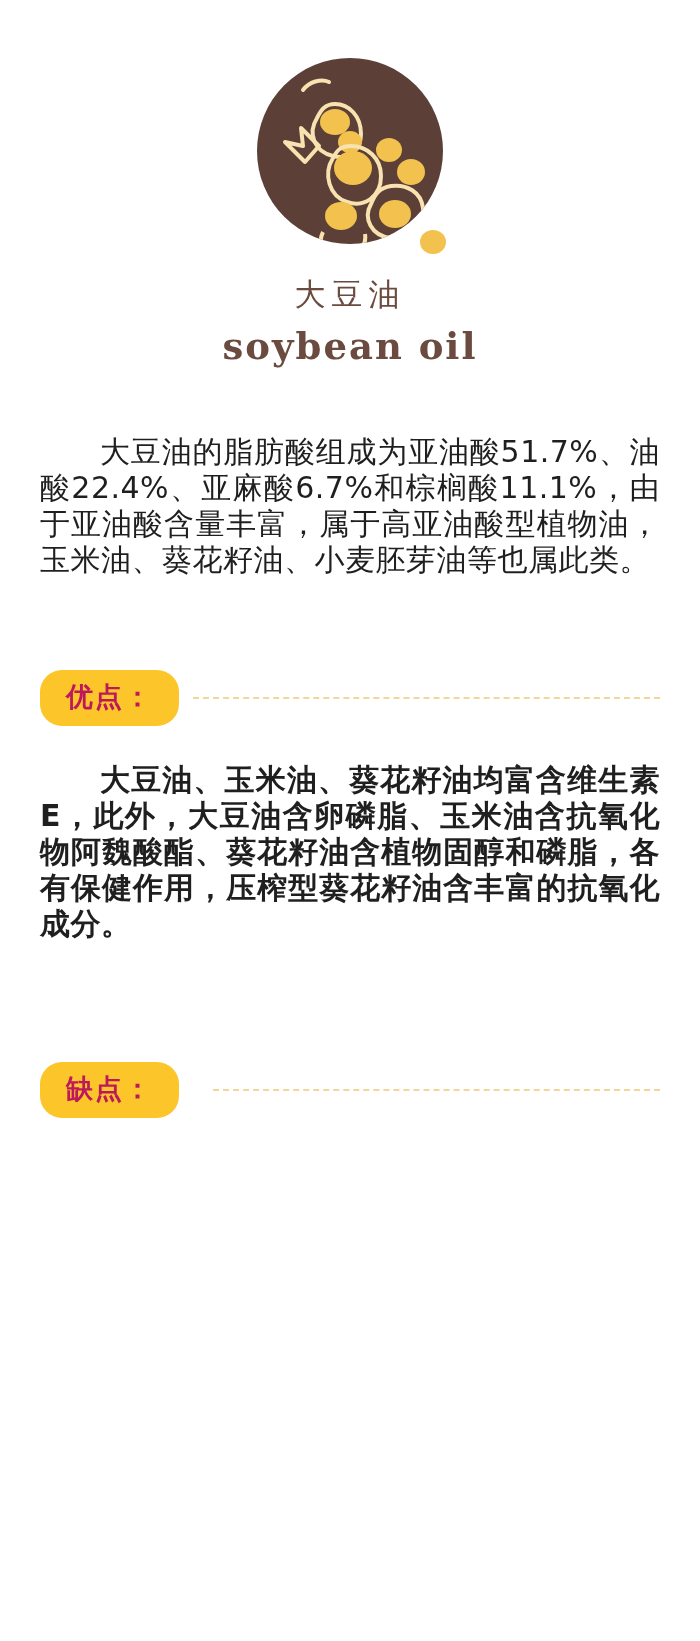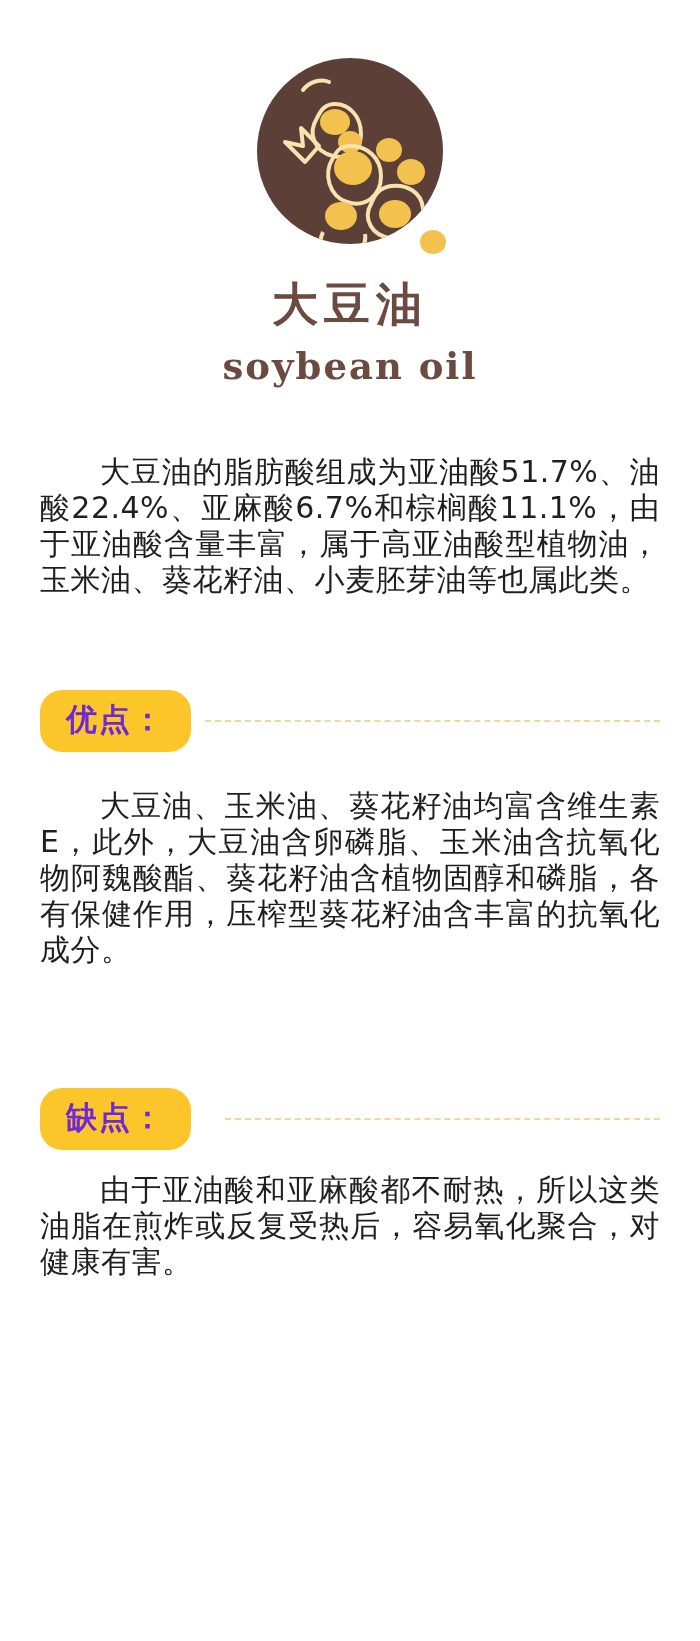--- a/index.html
+++ b/index.html
@@ -45,24 +45,24 @@
   .badge svg {
     position: absolute;
     left: -12px;
     top: -12px;
   }
 
   
   .title-cn {
     margin-top: 30px;
     text-align: center;
-    font-size: 46px;
+    font-size: 31px;
     letter-spacing: 6px;
     color: #6b4b3f;
-    font-weight: bold;
+    font-weight: normal;
     font-family: "DejaVu Sans", "Liberation Sans", sans-serif;
   }
   .title-en {
     margin-top: 8px;
     text-align: center;
     font-size: 37px;
     letter-spacing: 2px;
     color: #6b4b3f;
     font-family: "DejaVu Serif", "Liberation Serif", serif;
     font-weight: bold;
@@ -83,37 +83,38 @@
   }
 
   
   .section-head {
     display: flex;
     align-items: center;
     margin-top: 92px;
   }
   .pill {
     background: #fcc52a;
-    color: #6d28d9;
-    font-size: 31px;
+    color: #be185d;
+    font-size: 27px;
     font-weight: bold;
     padding: 9px 26px 11px 26px;
     border-radius: 22px;
     letter-spacing: 2px;
     white-space: nowrap;
     font-family: "DejaVu Sans", "Liberation Sans", sans-serif;
   }
   .dashes {
     flex: 1;
     height: 1px;
     margin-left: 14px;
     border-top: 2px dashed #f2d79a;
   }
   .section-body {
     margin-top: 36px;
+    font-weight: bold;
   }
   .section-head.second {
     margin-top: 120px;
     gap: 20px;
   }
   .section-body.second {
     margin-top: 22px;
   }
   .tail-space {
     height: 170px;
@@ -168,16 +169,15 @@
   <div class="section-head">
     <span class="pill">优点：</span>
     <span class="dashes"></span>
   </div>
   <p class="para section-body">大豆油、玉米油、葵花籽油均富含维生素E，此外，大豆油含卵磷脂、玉米油含抗氧化物阿魏酸酯、葵花籽油含植物固醇和磷脂，各有保健作用，压榨型葵花籽油含丰富的抗氧化成分。</p>
 
   <div class="section-head second">
     <span class="pill">缺点：</span>
     <span class="dashes"></span>
   </div>
-  <p class="para section-body second">由于亚油酸和亚麻酸都不耐热，所以这类油脂在煎炸或反复受热后，容易氧化聚合，对健康有害。</p>
 
   <div class="tail-space"></div>
 </div>
 
 </body></html>

